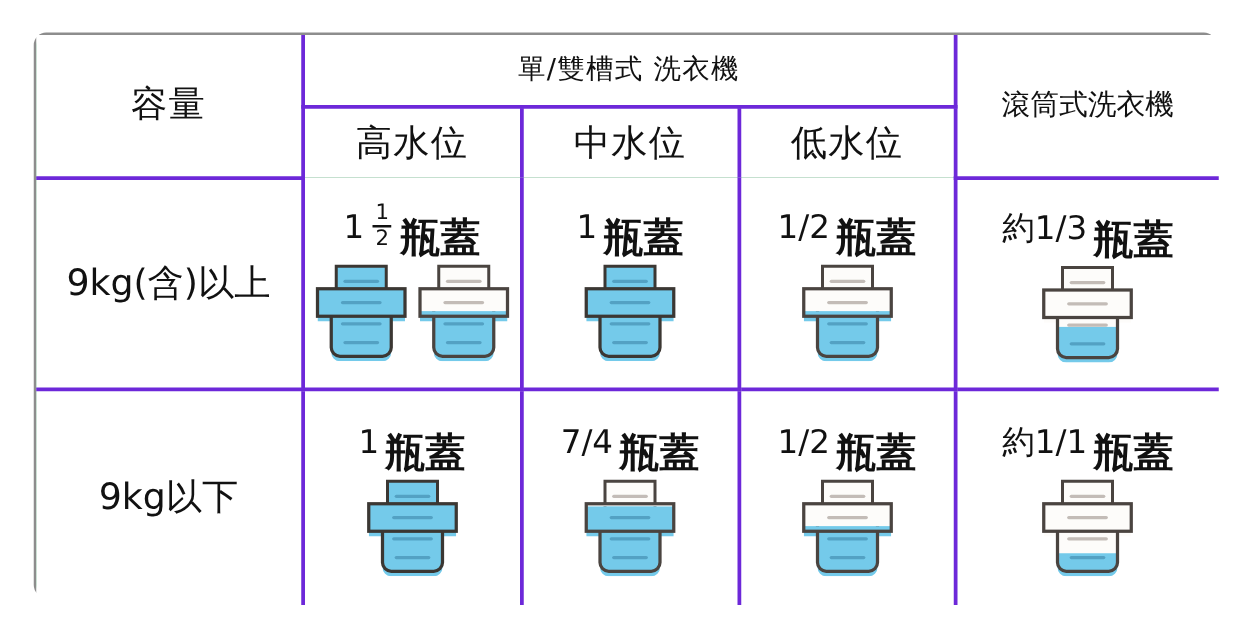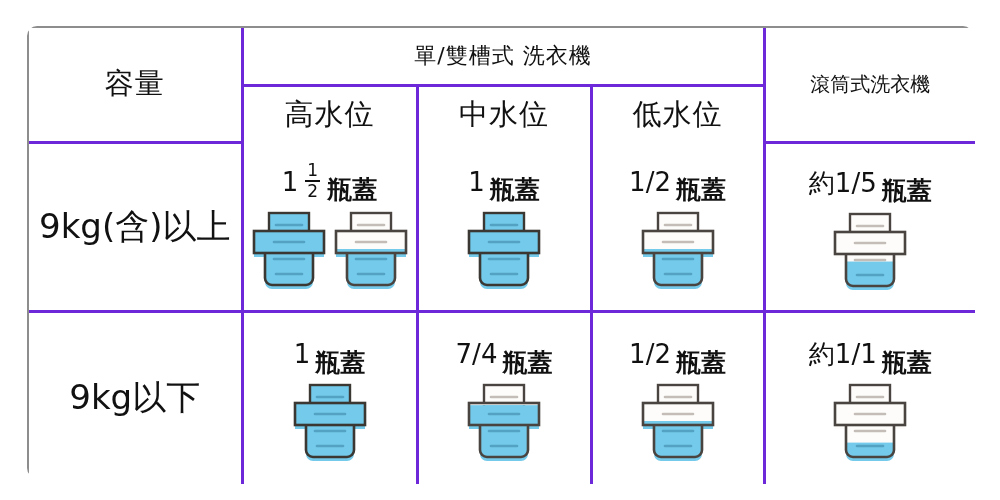--- a/index.html
+++ b/index.html
@@ -61,27 +61,27 @@
     letter-spacing: 1px;
     color: #111;
     line-height: 1.2;
   }
   .hdr-sub {
     font-size: 29px;
     letter-spacing: 1px;
     color: #111;
   }
   .hdr-drum {
-    font-size: 20px;
+    font-size: 23px;
     letter-spacing: 0px;
     color: #111;
     line-height: 1.25;
   }
   .row-label {
-    font-size: 34px;
+    font-size: 29px;
     letter-spacing: 0px;
     color: #111;
     white-space: nowrap;
   }
 
   
   .cell-inner {
     display: flex;
     flex-direction: column;
     align-items: center;
@@ -97,21 +97,21 @@
     letter-spacing: 0px;
     display: flex;
     align-items: center;
     justify-content: center;
     gap: 5px;
     height: 42px;
     line-height: 1;
     white-space: nowrap;
   }
   .dose-label .whole { font-size: 26px; }
-  .dose-label .unit  { font-size: 25px; font-weight: 600; margin-top: 16px; }
+  .dose-label .unit  { font-size: 32px; font-weight: 600; margin-top: 16px; }
 
   
   .frac {
     display: inline-flex;
     flex-direction: column;
     align-items: center;
     justify-content: center;
     line-height: 1;
     font-size: 17px;
     transform: translateY(-1px);
@@ -279,21 +279,21 @@
                     <line x1="22" y1="33" x2="52" y2="33" stroke="#b9b2ac" stroke-width="2.6" stroke-linecap="round" opacity="0.85"></line>
                     <line x1="22" y1="50" x2="52" y2="50" stroke="#4e9bbd" stroke-width="2.6" stroke-linecap="round" opacity="0.85"></line>
                     <line x1="24" y1="65" x2="50" y2="65" stroke="#4e9bbd" stroke-width="2.6" stroke-linecap="round" opacity="0.85"></line>
                   </svg>
                 </div>
               </div>
             </td>
             <td>
               <div class="cell-inner">
                 <div class="dose-label">
-                  <span class="whole">約1/5</span>
+                  <span class="whole">約1/3</span>
                   <span class="unit">瓶蓋</span>
                 </div>
                 <div class="caps">
                   <svg class="cap" width="74" height="80" viewBox="0 0 74 80">
                     <defs>
                       <clipPath id="clip-bottle-cap-icon-r0c3k0">
                         <path d="M 17 4 h 40 v 22 h 15 v 22 h -11 v 25 a 7 7 0 0 1 -7 7 h -34 a 7 7 0 0 1 -7 -7 v -25 h -11 v -22 h 15 Z"></path>
                       </clipPath>
                     </defs>
                     <g clip-path="url(#clip-bottle-cap-icon-r0c3k0)">

